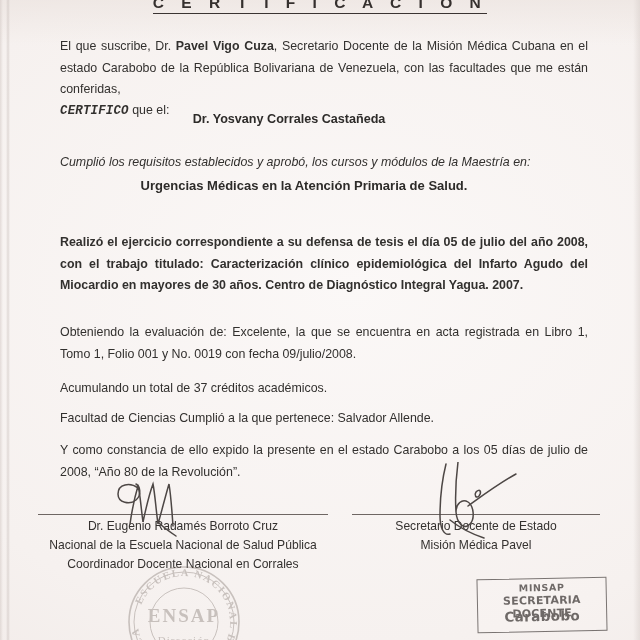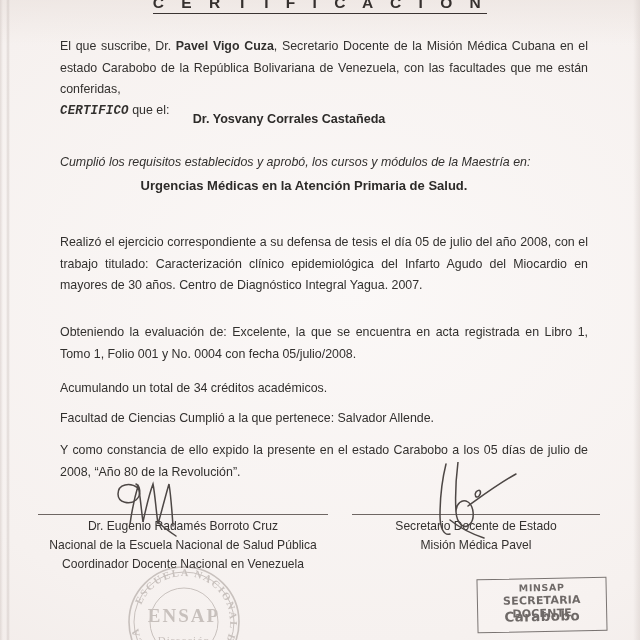--- a/index.html
+++ b/index.html
@@ -161,35 +161,35 @@
     <div class="para" style="top:88px;">
       <i class="cert">CERTIFICO</i><span> que el:</span>
     </div>
 
     <div class="centered-name offset" style="top:112px;">Dr. Yosvany Corrales Castañeda</div>
 
     <div class="para" style="top:140px;font-style:italic;">Cumplió los requisitos establecidos y aprobó, los cursos y módulos de la Maestría en:</div>
 
     <div class="centered-name offset2" style="top:178px;font-size:13px;">Urgencias Médicas en la Atención Primaria de Salud.</div>
 
-    <div class="para justify" style="top:220px;">Realizó el ejercicio correspondiente a su defensa de tesis el día 05 de julio del año 2008, con el trabajo titulado: Caracterización clínico epidemiológica del Infarto Agudo del Miocardio en mayores de 30 años. Centro de Diagnóstico Integral Yagua. 2007.</div>
-
-    <div class="para justify" style="top:310px;">Obteniendo la evaluación de: Excelente, la que se encuentra en acta registrada en Libro 1, Tomo 1, Folio 001 y No. 0004 con fecha 05/julio/2008.</div>
-
-    <div class="para" style="top:366px;">Acumulando un total de 34 créditos académicos.</div>
+    <div class="para justify" style="top:220px;font-weight:bold;">Realizó el ejercicio correspondiente a su defensa de tesis el día 05 de julio del año 2008, con el trabajo titulado: Caracterización clínico epidemiológica del Infarto Agudo del Miocardio en mayores de 30 años. Centro de Diagnóstico Integral Yagua. 2007.</div>
+
+    <div class="para justify" style="top:310px;">Obteniendo la evaluación de: Excelente, la que se encuentra en acta registrada en Libro 1, Tomo 1, Folio 001 y No. 0019 con fecha 09/julio/2008.</div>
+
+    <div class="para" style="top:366px;">Acumulando un total de 37 créditos académicos.</div>
 
     <div class="para" style="top:396px;">Facultad de Ciencias Cumplió a la que pertenece: Salvador Allende.</div>
 
     <div class="para justify" style="top:428px;">Y como constancia de ello expido la presente en el estado Carabobo a los 05 días de julio de 2008, “Año 80 de la Revolución”.</div>
 
     <div class="sig-block" style="left:38px; top:514px; width:290px;">
       <div class="sig-rule" style="left:0; top:0; width:290px;"></div>
       <div class="sig-line" style="top:3px;">Dr. Eugenio Radamés Borroto Cruz</div>
       <div class="sig-line" style="top:22px;">Nacional de la Escuela Nacional de Salud Pública</div>
-      <div class="sig-line" style="top:41px;">Coordinador Docente Nacional en Venezuela</div>
+      <div class="sig-line" style="top:41px;">Coordinador Docente Nacional en Corrales</div>
     </div>
 
     <svg class="sig-ink" style="left:100px; top:478px;" width="120" height="60" viewBox="0 0 120 60">
       <g fill="none" stroke="#4d4745" stroke-width="1.5" stroke-linecap="round">
         <path d="M38 10 C30 4, 18 6, 18 16 C18 25, 30 27, 36 22 C42 17, 40 8, 36 6"></path>
         <path d="M30 46 C32 32, 35 18, 38 8 C40 14, 41 30, 43 44 C46 30, 50 14, 53 6 C55 16, 56 32, 58 46 C62 32, 66 16, 69 6 C71 18, 72 34, 73 48"></path>
         <path d="M58 44 C64 50, 70 54, 76 58"></path>
       </g>
     </svg>
 

